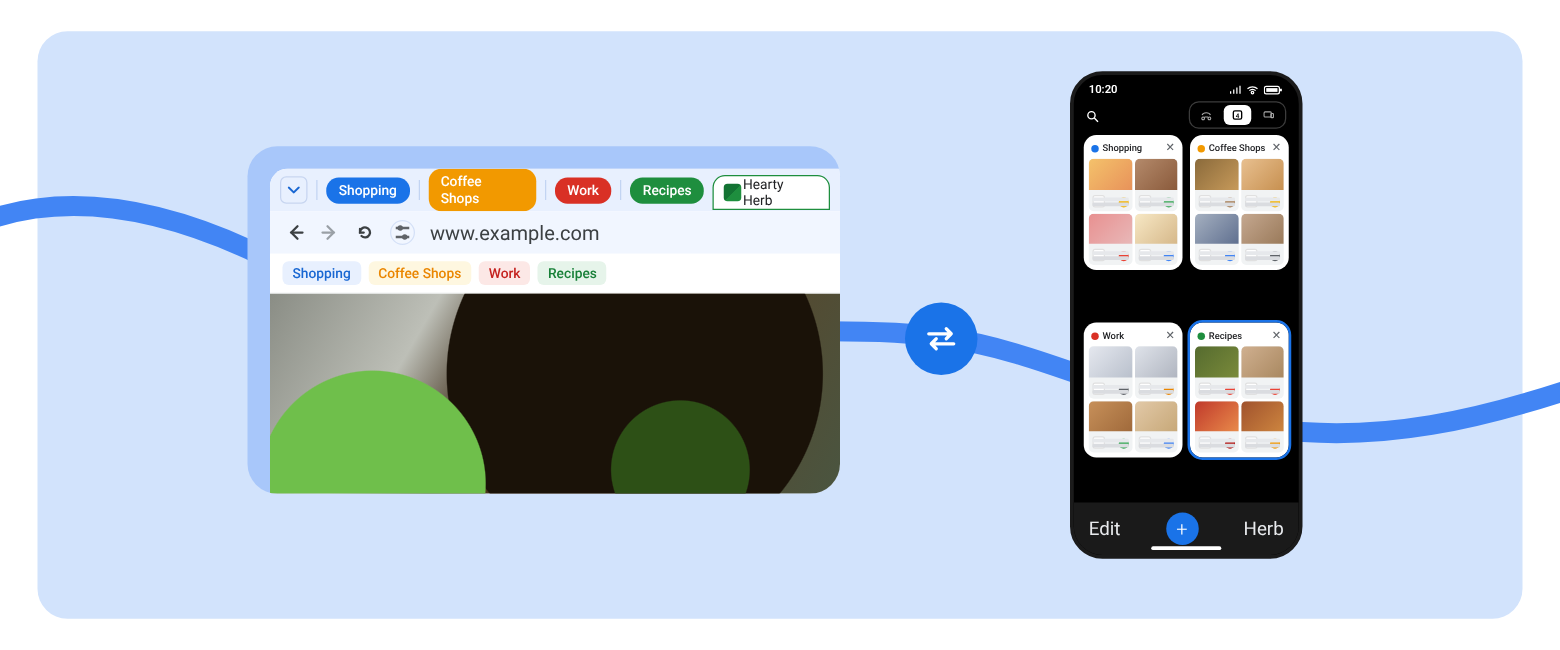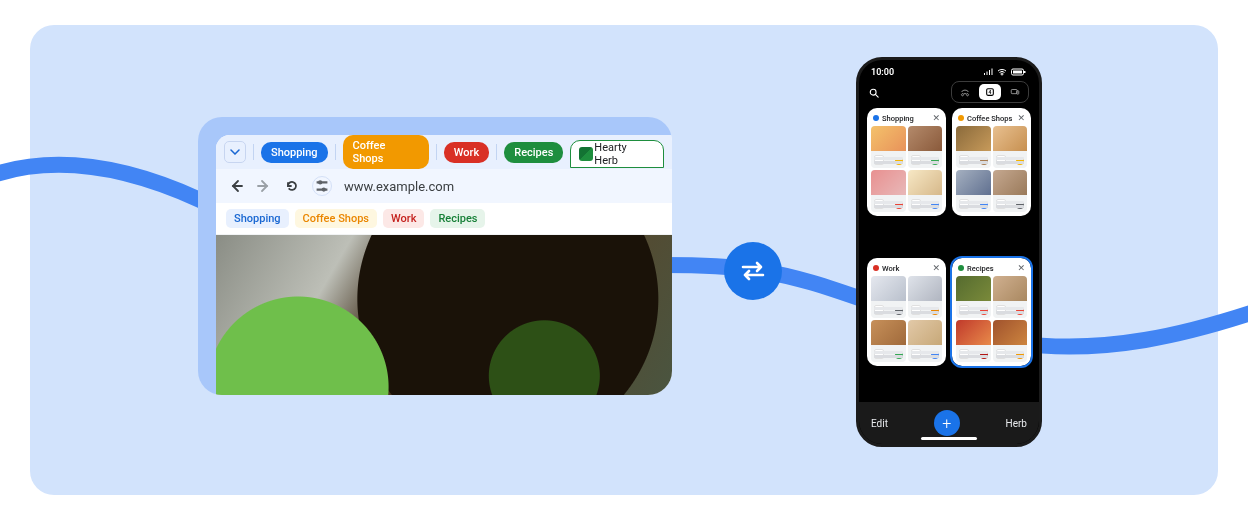--- a/index.html
+++ b/index.html
@@ -26,21 +26,21 @@
   .tab-orange { background: #f29900; }
   .tab-red { background: #d93025; }
   .tab-green { background: #1e8e3e; }
   .active-tab { background: #fff; border: 1px solid #1e8e3e; border-radius: 10px 10px 0 0; padding: 5px 10px 5px 8px; display: flex; align-items: center; gap: 1px; font-size: 11px; color: #202124; overflow: hidden; height: 28px; margin-top: 4px; }
   .active-tab .favicon { width: 14px; height: 14px; background: linear-gradient(135deg, #137333 50%, #1e8e3e 50%); border-radius: 3px; flex-shrink: 0; }
 
   .toolbar { display: flex; align-items: center; gap: 12px; padding: 6px 12px; background: #f1f6ff; height: 34px; }
   .nav-ico { width: 16px; height: 16px; color: #3c4043; display: flex; align-items: center; justify-content: center; }
   .nav-ico.dim { color: #9aa0a6; }
   .tune-ico { width: 20px; height: 20px; border: 1px solid #d4e0f7; border-radius: 10px; display: flex; align-items: center; justify-content: center; font-size: 9px; color: #5f6368;}
-  .url { font-size: 13px; color: #3c4043; }
+  .url { font-size: 16px; color: #3c4043; }
 
   .bookmarks { display: flex; gap: 6px; padding: 6px 10px; background: #fff; border-bottom: 1px solid #f1f3f4; height: 32px; align-items: center; }
   .bm { font-size: 11px; padding: 3px 8px; border-radius: 5px; font-weight: 500; }
   .bm-blue { background: #e8f0fe; color: #1967d2; }
   .bm-orange { background: #fef7e0; color: #ea8600; }
   .bm-red { background: #fce8e6; color: #c5221f; }
   .bm-green { background: #e6f4ea; color: #188038; }
 
   .content-img { flex: 1; background:
       radial-gradient(circle at 18% 95%, #6fbf4b 0 90px, transparent 91px),
@@ -77,21 +77,21 @@
   .t5::before{background:linear-gradient(135deg,#8a6a3b,#c79a5a);} .t6::before{background:linear-gradient(135deg,#e8c090,#c79050);}
   .t7::before{background:linear-gradient(135deg,#a5b0c0,#607090);} .t8::before{background:linear-gradient(135deg,#c5a890,#9a7a5a);}
   .t9::before{background:linear-gradient(135deg,#e5e8ef,#b9c0cc);} .t10::before{background:linear-gradient(135deg,#dfe3ea,#b0b5c0);}
   .t11::before{background:linear-gradient(135deg,#c7905a,#a06a3b);} .t12::before{background:linear-gradient(135deg,#e2c9a8,#c7a878);}
   .t13::before{background:linear-gradient(135deg,#556b2f,#7a8a3a);} .t14::before{background:linear-gradient(135deg,#d0b090,#a98860);}
   .t15::before{background:linear-gradient(135deg,#c0392b,#e88a4a);} .t16::before{background:linear-gradient(135deg,#a0522d,#cd853f);}
   .thumb .badge { position: absolute; left: 3px; bottom: 3px; width: 10px; height: 10px; background: #fff; border-radius: 2px; border:1px solid #e0e0e0;}
   .thumb .badge2 { position: absolute; right: 3px; bottom: 3px; width: 8px; height: 8px; border-radius: 50%; }
 
   .phone-footer { display: flex; align-items: center; justify-content: space-between; padding: 0 12px; height: 42px; background: #1a1a1a;}
-  .pf-txt { color: #e8eaed; font-size: 10px; }
+  .pf-txt { color: #e8eaed; font-size: 15px; }
   .add-btn { width: 26px; height: 26px; background: #1a73e8; border-radius: 50%; display: flex; align-items: center; justify-content: center; color: #fff; font-size: 16px; font-weight: 300;}
   .home-ind { position: absolute; bottom: 4px; left: 50%; transform: translateX(-50%); width: 56px; height: 3px; background: #fff; border-radius: 2px; }
 </style>
 </head>
 <body>
 
 <div class="bg-panel"></div>
 
 <svg class="wave" width="1248" height="520">
   <path d="M -10 176 Q 80 145, 200 200 Q 350 280, 520 270 Q 690 260, 755 270 C 830 280, 900 320, 1000 340 C 1100 360, 1200 330, 1260 310" stroke="#4285f4" stroke-width="16" fill="none" stroke-linecap="round"></path>
@@ -158,21 +158,21 @@
 
 <div class="sync-badge">
   <svg viewBox="0 0 34 34">
     <path d="M7 13 H25 M21 9 L25 13 L21 17" stroke="#fff" stroke-width="2.6" fill="none" stroke-linecap="round" stroke-linejoin="round"></path>
     <path d="M27 21 H9 M13 17 L9 21 L13 25" stroke="#fff" stroke-width="2.6" fill="none" stroke-linecap="round" stroke-linejoin="round"></path>
   </svg>
 </div>
 
 <div class="phone">
   <div class="statusbar">
-    <span>10:00</span>
+    <span>10:20</span>
     <span class="status-ico">
       <svg width="10" height="8" viewBox="0 0 10 8">
           <path d="M1 7h1V5H1zM3.5 7h1V3.5h-1zM6 7h1V2H6zM8.5 7h1V0.5h-1z" fill="#fff"></path>
         </svg>
       <svg width="12" height="8" viewBox="0 0 12 8">
           <path d="M6 7 a1 1 0 1 0 0-2 a1 1 0 0 0 0 2 M2 3 a6 6 0 0 1 8 0 M3.5 4.5 a3.5 3.5 0 0 1 5 0" stroke="#fff" stroke-width="1" fill="none"></path>
         </svg>
       <svg width="16" height="8" viewBox="0 0 16 8">
           <rect x="0.5" y="1" width="12" height="6" rx="1.5" stroke="#fff" fill="none"></rect>
           <rect x="13" y="3" width="1.5" height="2" fill="#fff"></rect>

